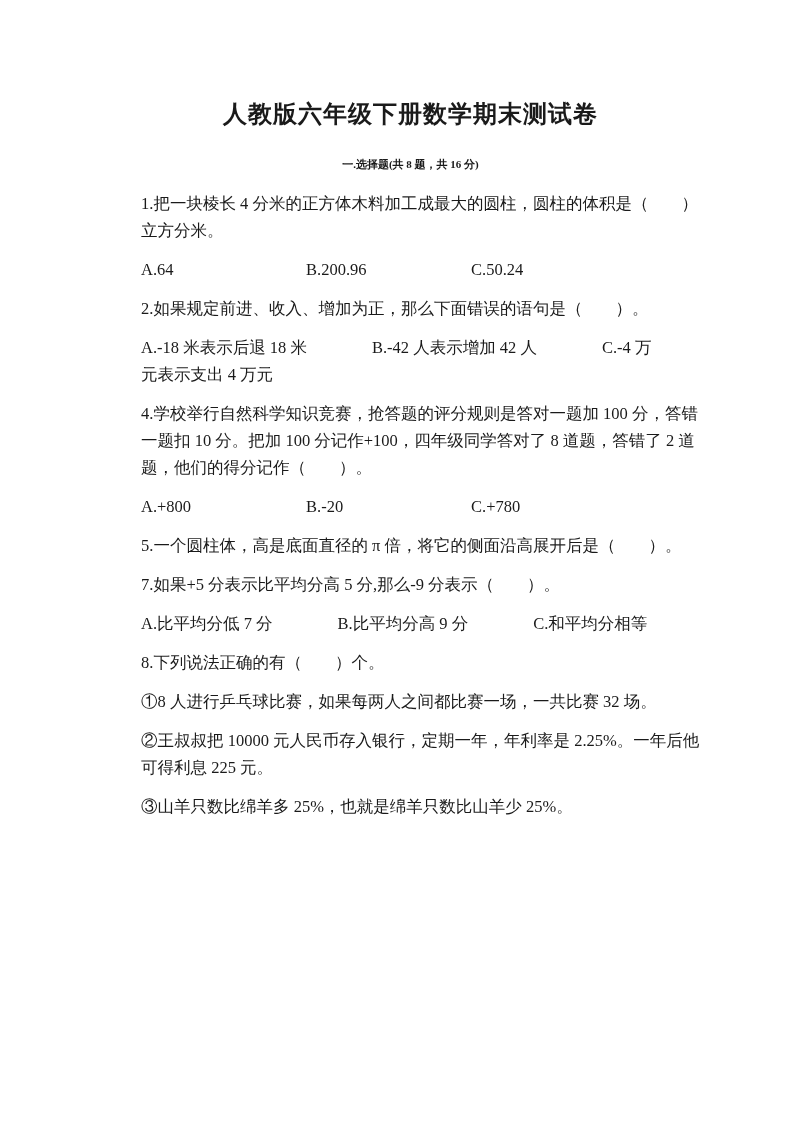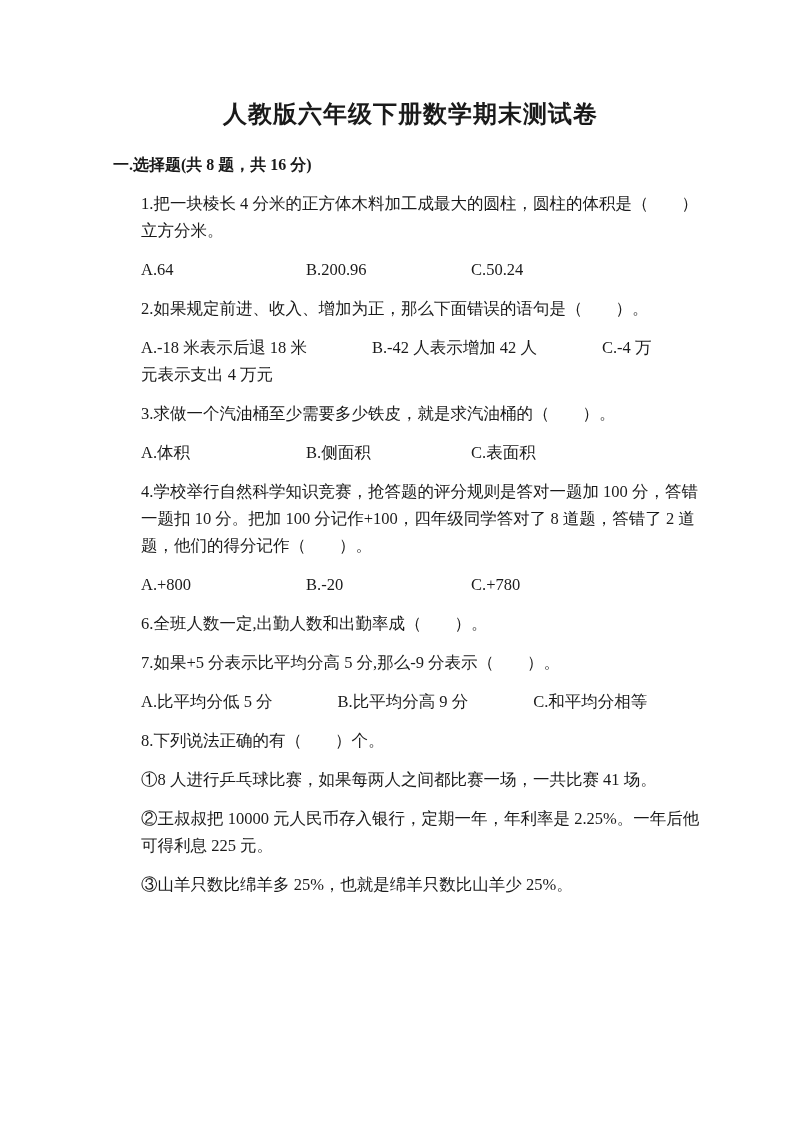--- a/index.html
+++ b/index.html
@@ -19,24 +19,25 @@
     overflow: hidden;
   }
   .title {
     font-size: 24px;
     line-height: 36px;
     font-weight: 700;
     text-align: center;
     letter-spacing: 1px;
   }
   .section-heading {
-    font-size: 16px;
+    font-size: 11px;
     line-height: 27px;
     font-weight: 700;
     margin-top: 19px;
+    text-align: center;
   }
   .q-text, .opt-line, .sub-item {
     font-size: 16.5px;
     line-height: 27px;
     font-weight: 400;
     margin-top: 12px;
     margin-left: 28px;
   }
   .opt-line + .opt-line { margin-top: 0; text-decoration: underline; }
   .opt {
@@ -59,36 +60,32 @@
       <div class="question">
         <p class="q-text">1.把一块棱长 4 分米的正方体木料加工成最大的圆柱，圆柱的体积是（　　）立方分米。</p>
         <div class="opt-line"><span class="opt">A.64</span><span class="opt">B.200.96</span><span class="opt">C.50.24</span></div>
       </div>
       <div class="question">
         <p class="q-text">2.如果规定前进、收入、增加为正，那么下面错误的语句是（　　）。</p>
         <div class="opt-line"><span class="opt">A.-18 米表示后退 18 米</span><span class="opt">B.-42 人表示增加 42 人</span><span class="opt">C.-4 万</span></div>
         <div class="opt-line"><span class="opt">元表示支出 4 万元</span></div>
       </div>
       <div class="question">
-        <p class="q-text">3.求做一个汽油桶至少需要多少铁皮，就是求汽油桶的（　　）。</p>
-        <div class="opt-line"><span class="opt">A.体积</span><span class="opt">B.侧面积</span><span class="opt">C.表面积</span></div>
-      </div>
-      <div class="question">
         <p class="q-text">4.学校举行自然科学知识竞赛，抢答题的评分规则是答对一题加 100 分，答错一题扣 10 分。把加 100 分记作+100，四年级同学答对了 8 道题，答错了 2 道题，他们的得分记作（　　）。</p>
         <div class="opt-line"><span class="opt">A.+800</span><span class="opt">B.-20</span><span class="opt">C.+780</span></div>
       </div>
       <div class="question">
+        <p class="q-text">5.一个圆柱体，高是底面直径的 π 倍，将它的侧面沿高展开后是（　　）。</p>
       </div>
       <div class="question">
-        <p class="q-text">6.全班人数一定,出勤人数和出勤率成（　　）。</p>
       </div>
       <div class="question">
         <p class="q-text">7.如果+5 分表示比平均分高 5 分,那么-9 分表示（　　）。</p>
-        <div class="opt-line"><span class="opt">A.比平均分低 5 分</span><span class="opt">B.比平均分高 9 分</span><span class="opt">C.和平均分相等</span></div>
+        <div class="opt-line"><span class="opt">A.比平均分低 7 分</span><span class="opt">B.比平均分高 9 分</span><span class="opt">C.和平均分相等</span></div>
       </div>
       <div class="question">
         <p class="q-text">8.下列说法正确的有（　　）个。</p>
-        <p class="sub-item">①8 人进行乒乓球比赛，如果每两人之间都比赛一场，一共比赛 41 场。</p>
+        <p class="sub-item">①8 人进行乒乓球比赛，如果每两人之间都比赛一场，一共比赛 32 场。</p>
         <p class="sub-item">②王叔叔把 10000 元人民币存入银行，定期一年，年利率是 2.25%。一年后他可得利息 225 元。</p>
         <p class="sub-item">③山羊只数比绵羊多 25%，也就是绵羊只数比山羊少 25%。</p>
       </div>
     </div>
 </div>
 
 </body></html>

